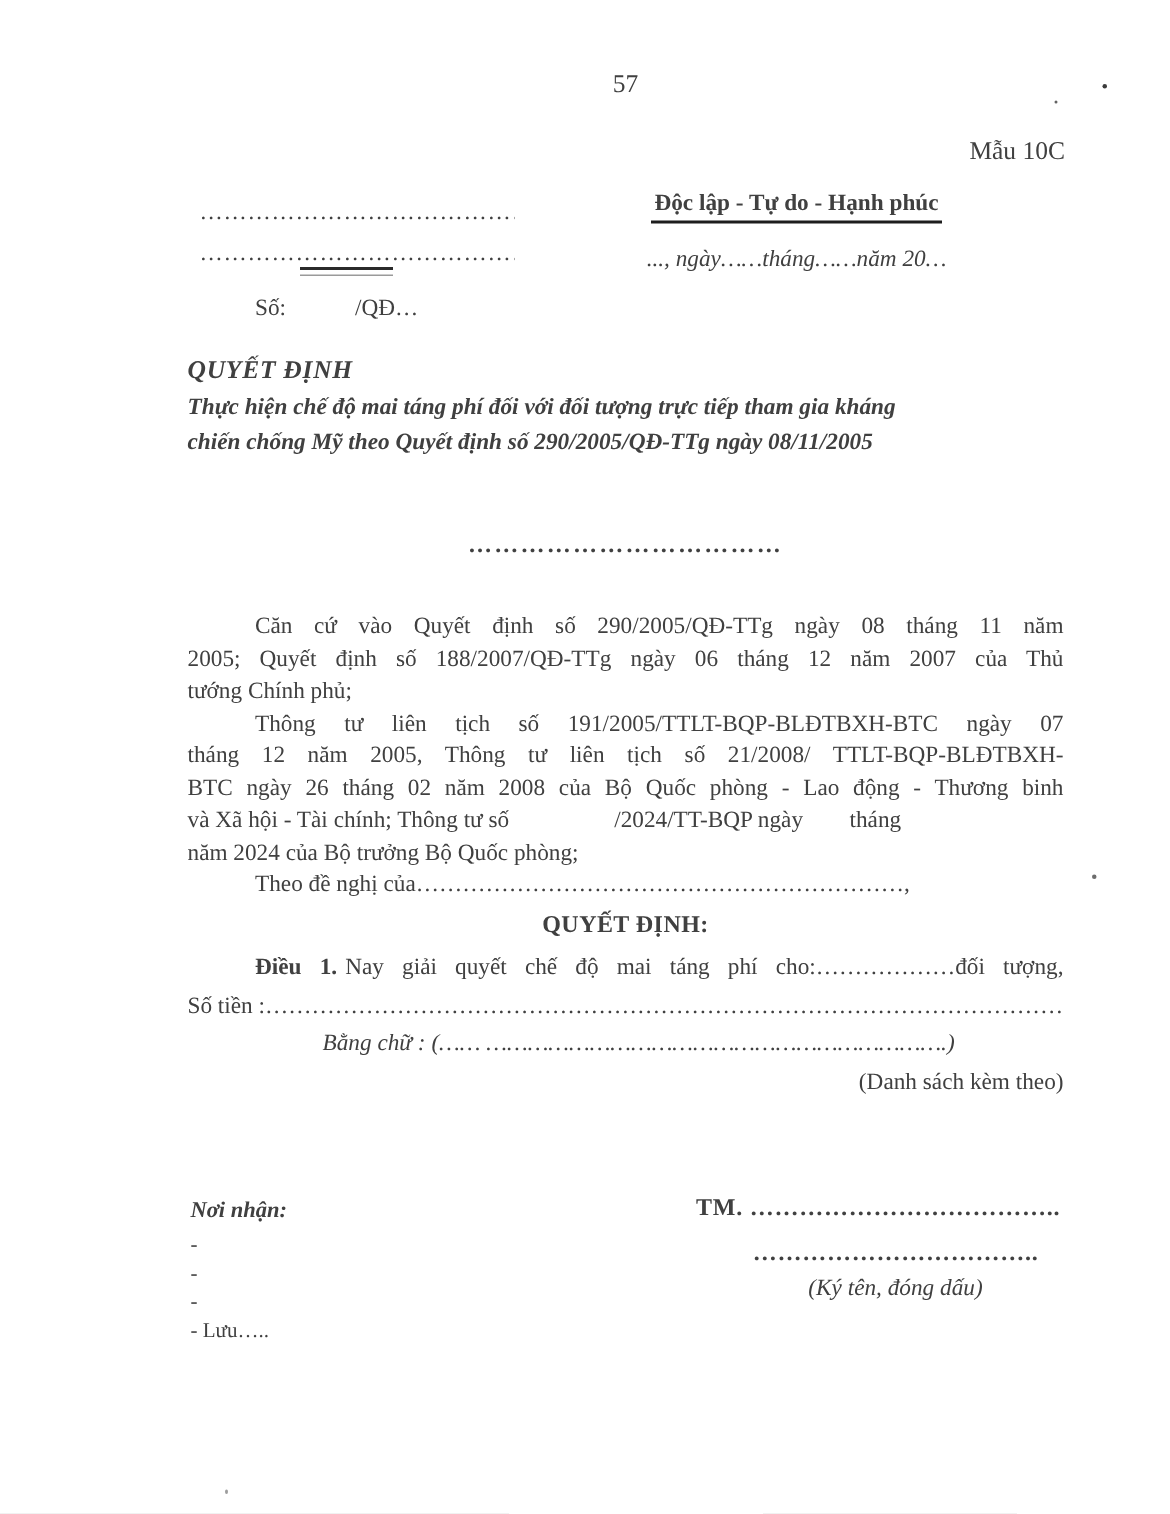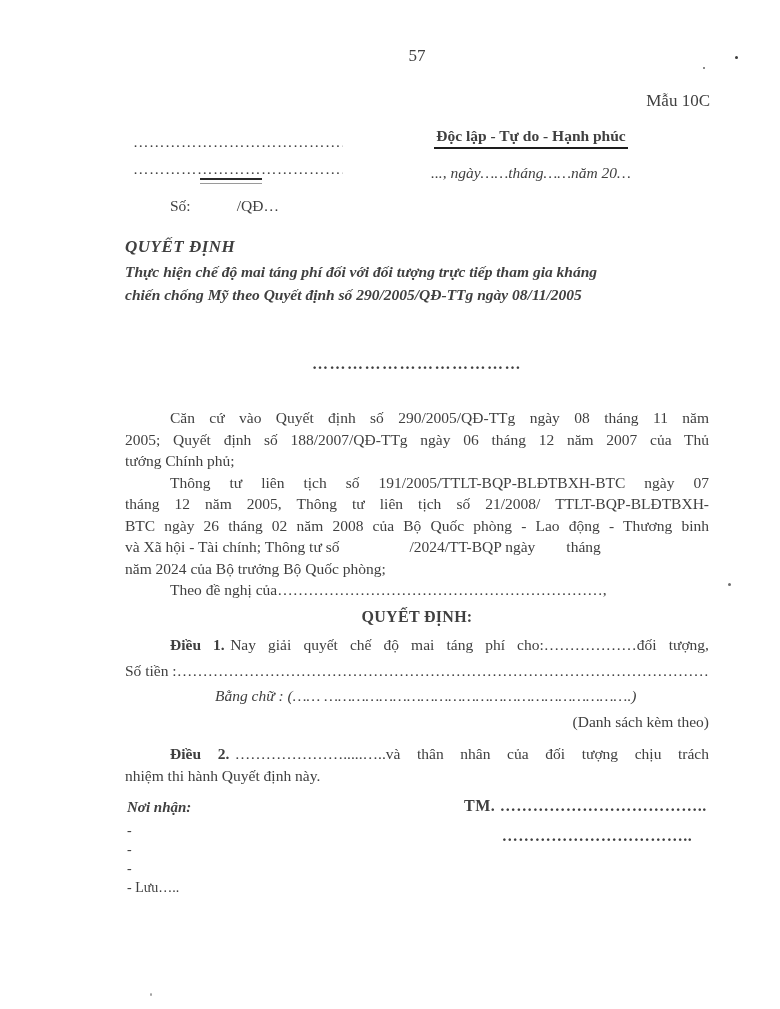--- a/index.html
+++ b/index.html
@@ -119,41 +119,36 @@
 
     <div class="art1">
       <div class="jline indent">
         <span class="bold">Điều 1.</span><span class="lbl-sp">Nay giải quyết chế độ mai táng phí cho:………………đối tượng,</span>
       </div>
       <div class="clip">Số tiền :………………………………………………………………………………………………</div>
       <div class="inwords clip">Bằng chữ : (…… ………………………………………………………….)</div>
       <div class="attach">(Danh sách kèm theo)</div>
     </div>
 
-    <div class="art2">
-      <div class="jline indent">
-        <span class="bold">Điều 2.</span><span class="lbl-sp">………………….....…..và thân nhân của đối tượng chịu trách</span>
-      </div>
-      <div>nhiệm thi hành Quyết định này.</div>
-    </div>
   </div>
 
   <div class="footer-left">
     <div class="recip-label">Nơi nhận:</div>
     <div class="recip-items">
       <div class="recip-item">-</div>
       <div class="recip-item">-</div>
       <div class="recip-item">-</div>
       <div class="recip-item">- Lưu…..</div>
     </div>
   </div>
 
   <div class="footer-right">
     <div class="tm-line">TM. ………………………………..</div>
     <div class="sign-dots">……………………………..</div>
+    <div class="sign-note">(Ký tên, đóng dấu)</div>
   </div>
 
   <div class="artifact a1"></div>
   <div class="artifact a2"></div>
   <div class="artifact a3"></div>
   <div class="artifact a4"></div>
 
 </div>
 
 </body></html>

